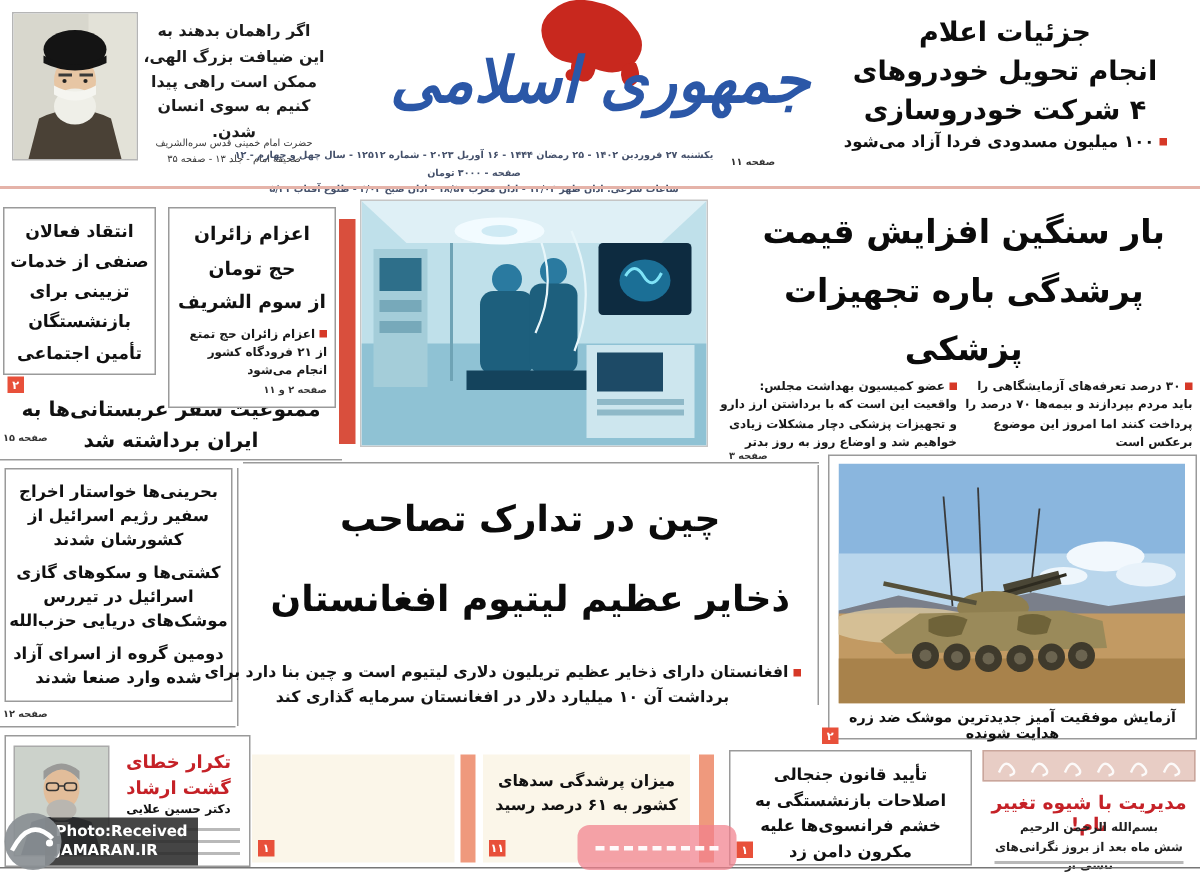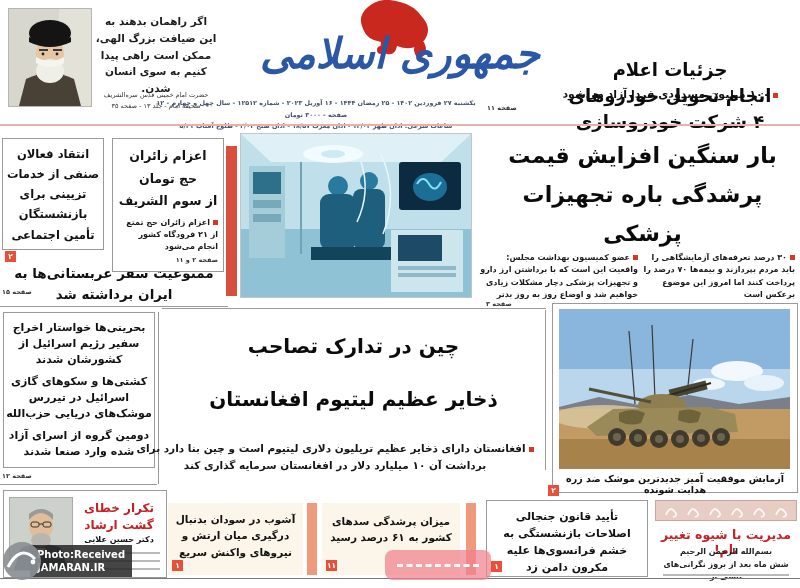--- a/index.html
+++ b/index.html
@@ -11,26 +11,26 @@
   .pref{font-size:6.5px;color:#333;font-weight:bold;}
   .badge{position:absolute;width:11px;height:11px;background:#e8503a;color:#fff;
          font-size:7.5px;line-height:11px;text-align:center;font-weight:bold;}
   .sq{display:inline-block;width:5px;height:5px;background:#d63827;margin-left:3px;vertical-align:middle;}
   .salmon{position:absolute;background:#ef997d;}
   .cream{position:absolute;background:#fbf6e9;}
   
   .quote{font-size:10.5px;font-weight:bold;line-height:1.6;text-align:center;color:#1c1c1c;}
   .qsrc{font-size:6.5px;color:#333;text-align:center;line-height:1.7;font-weight:normal;}
   .dateline{font-size:6.4px;color:#44506a;text-align:center;line-height:1.8;font-weight:bold;}
-  .tr-h{font-size:18px;font-weight:bold;text-align:center;line-height:26px;color:#0d0d0d;margin-top:48px;}
+  .tr-h{font-size:18px;font-weight:bold;text-align:center;line-height:26px;color:#0d0d0d;}
   .tr-sub{font-size:11px;font-weight:bold;text-align:center;color:#111;}
   
   .med-h{font-size:22px;font-weight:bold;text-align:center;line-height:39px;color:#0b0b0b;}
   .subtxt{font-size:8px;font-weight:bold;line-height:1.55;text-align:right;color:#1a1a1a;}
-  .lith-h{font-size:20px;font-weight:bold;text-align:center;line-height:53px;color:#0b0b0b;}
+  .lith-h{font-size:24px;font-weight:bold;text-align:center;line-height:53px;color:#0b0b0b;}
   .lith-sub{font-size:10.5px;font-weight:bold;text-align:center;line-height:1.6;color:#151515;}
   .pension-t{font-size:11.5px;font-weight:bold;text-align:center;line-height:1.75;}
   .hajj-t{font-size:12.5px;font-weight:bold;text-align:center;line-height:1.8;}
   .saudi-h{font-size:13.5px;font-weight:bold;text-align:center;line-height:1.55;}
   .res-i{font-size:11px;font-weight:bold;text-align:center;line-height:1.45;}
   .cap{font-size:9.5px;font-weight:bold;text-align:center;color:#111;}
   .bx-t{font-size:10.5px;font-weight:bold;text-align:center;line-height:1.55;}
   .oped-title{color:#c52127;font-size:12px;font-weight:bold;text-align:center;line-height:1.4;}
   .oped-auth{font-size:8px;font-weight:bold;text-align:center;}
   .textbars{background:repeating-linear-gradient(#fff 0 3px,#b9b9b9 3px 5px,#fff 5px 8px);}
@@ -243,21 +243,20 @@
     </div>
     <div class="oped-title abs" style="left:72px;top:9px;width:86px;">
       <div>تکرار خطای</div>
       <div>گشت ارشاد</div>
     </div>
     <div class="oped-auth abs" style="left:72px;top:44px;width:86px;">دکتر حسین علایی</div>
     <div class="abs textbars" style="left:76px;top:58px;width:80px;height:24px;"></div>
   </div>
 
   <div class="cream" style="left:168px;top:503px;width:135px;height:72px;">
-    <div class="bx-t" style="padding:8px 3px 0 3px;">آشوب در سودان بدنبال درگیری میان ارتش و نیروهای واکنش سریع</div>
     <div class="badge" style="left:4px;bottom:4px;top:auto;">۱</div>
   </div>
 
   <div class="salmon" style="left:307px;top:503px;width:10px;height:72px;"></div>
 
   <div class="cream" style="left:322px;top:503px;width:138px;height:72px;">
     <div class="bx-t" style="padding:10px 3px 0 3px;">میزان پرشدگی سدهای کشور به ۶۱ درصد رسید</div>
     <div class="badge" style="left:4px;bottom:4px;top:auto;">۱۱</div>
   </div>
 

